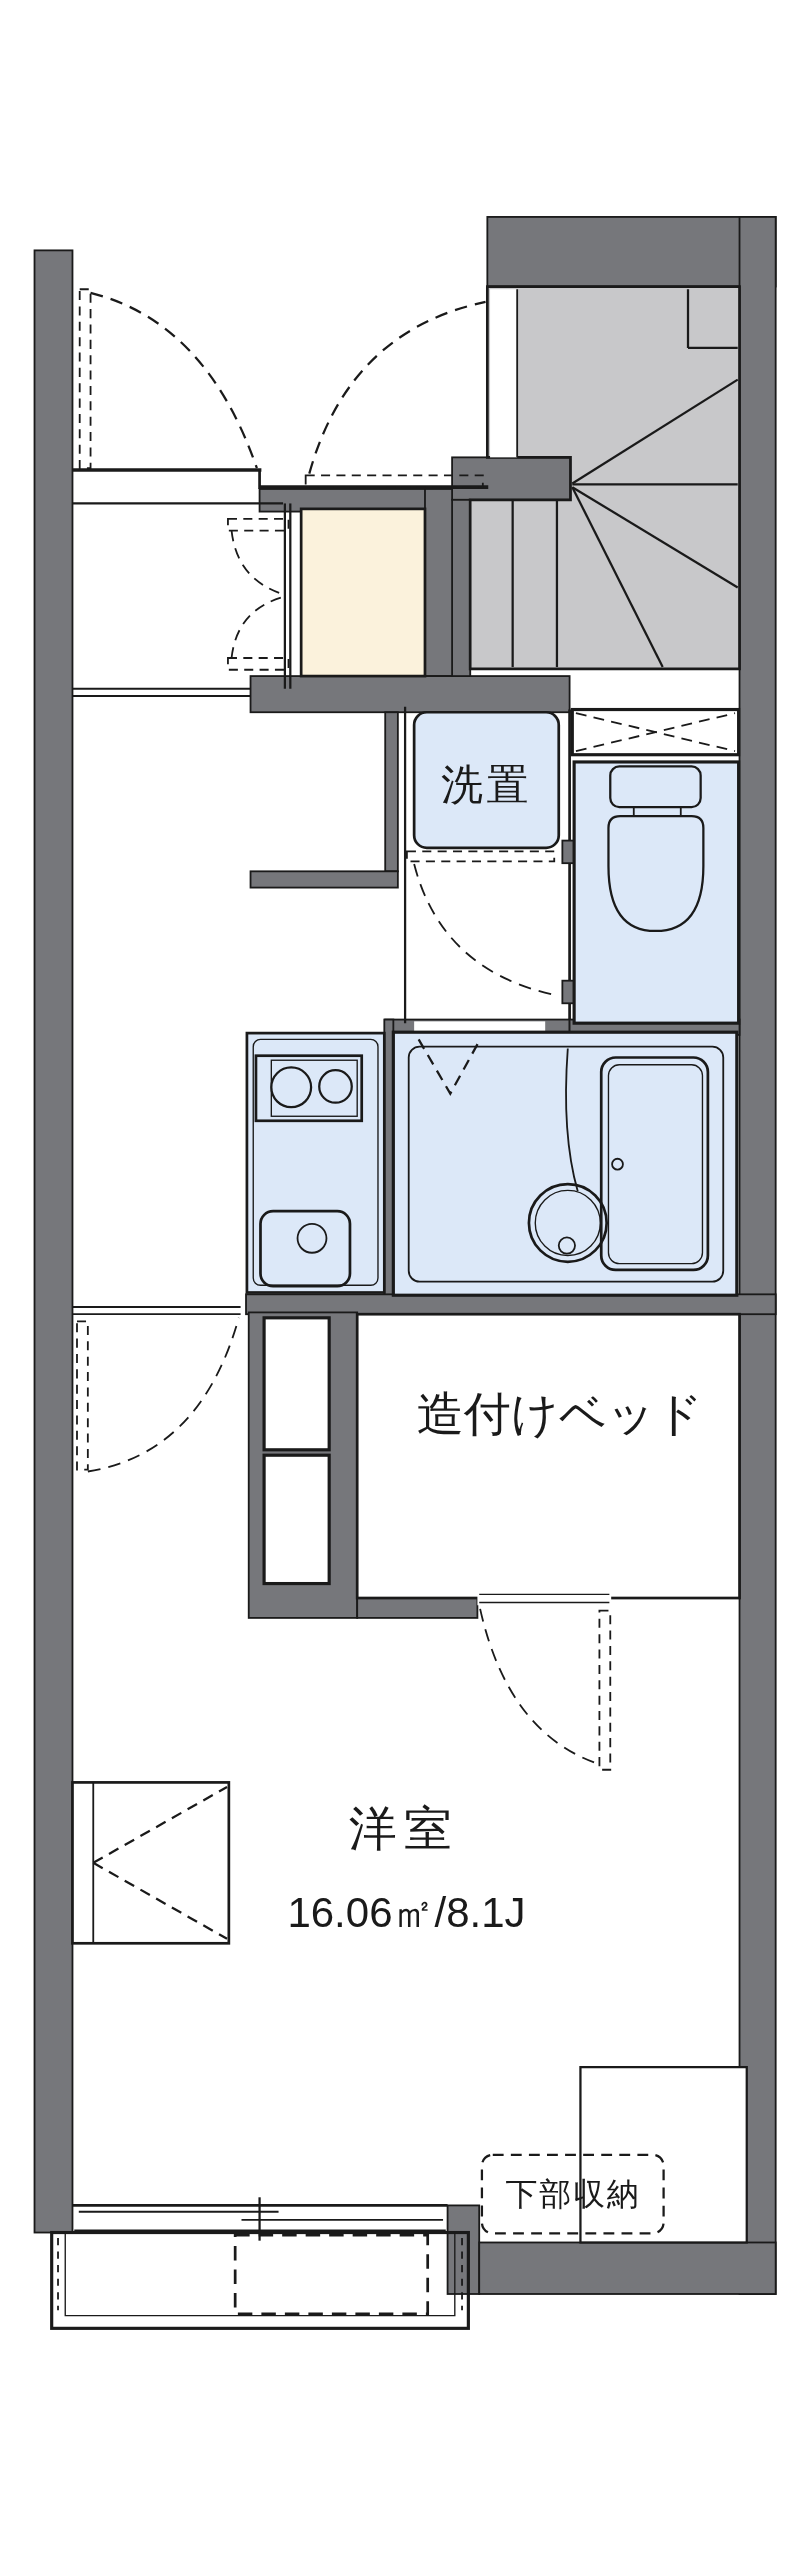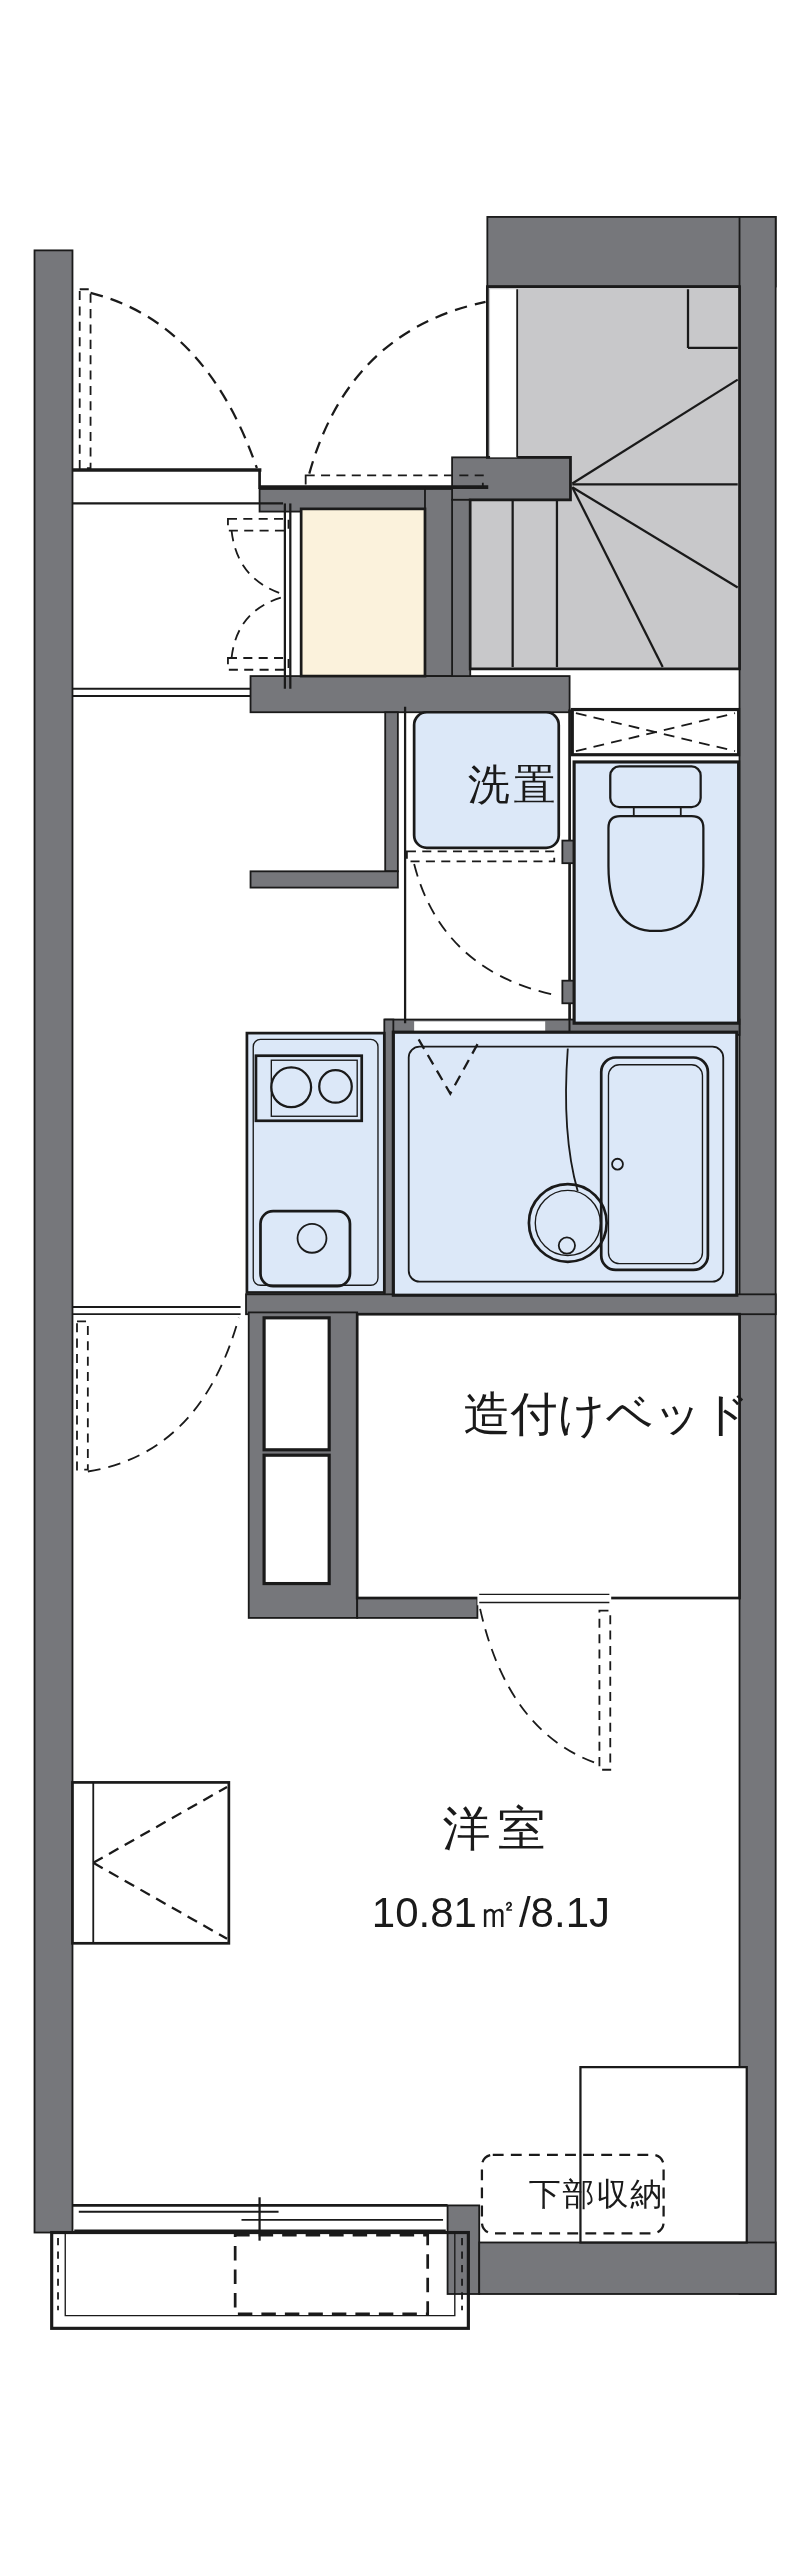--- a/index.html
+++ b/index.html
@@ -14,21 +14,21 @@
   .ln{stroke:var(--line,#1a1a1a);fill:none;}
   .whitefill{fill:#ffffff;}
   .sw15{stroke-width:1.5}.sw2{stroke-width:2}.sw25{stroke-width:2.5}
   .sw3{stroke-width:3}.sw35{stroke-width:3.5}.sw4{stroke-width:4}
   .dashA{stroke-dasharray:14 9;}
   .dashB{stroke-dasharray:10 7;}
   .dashC{stroke-dasharray:12 8;}
   .dashD{stroke-dasharray:16 10;}
   .dashE{stroke-dasharray:8 7;}
   
-  .lbl{position:absolute;color:var(--line,#1a1a1a);text-align:right;white-space:nowrap;}
+  .lbl{position:absolute;color:var(--line,#1a1a1a);text-align:center;white-space:nowrap;}
   .lbl-laundry{left:414px;top:757px;width:145px;font-size:42px;letter-spacing:3.6px;}
   .lbl-bed{left:360px;top:1385px;width:380px;font-size:47px;line-height:58px;white-space:normal;padding-left:10px;}
   .lbl-room{left:255px;top:1797px;width:298px;font-size:48px;letter-spacing:7.2px;}
   .lbl-size{left:203px;top:1885px;width:407px;font-size:42px;}
   .lbl-aircon{left:482px;top:2173px;width:182px;font-size:32px;letter-spacing:1.8px;}
 </style>
 </head>
 <body>
 
 <div class="canvas">
@@ -181,16 +181,16 @@
     </g>
   </svg>
 
   <div class="lbl lbl-laundry">洗置</div>
 
   <div class="lbl lbl-bed">
     <span>造付けベッド</span><br>
   </div>
 
   <div class="lbl lbl-room">洋室</div>
-  <div class="lbl lbl-size">10.81㎡/8.1J</div>
+  <div class="lbl lbl-size">16.06㎡/8.1J</div>
   <div class="lbl lbl-aircon">下部収納</div>
 </div>
 
 
 </body></html>

